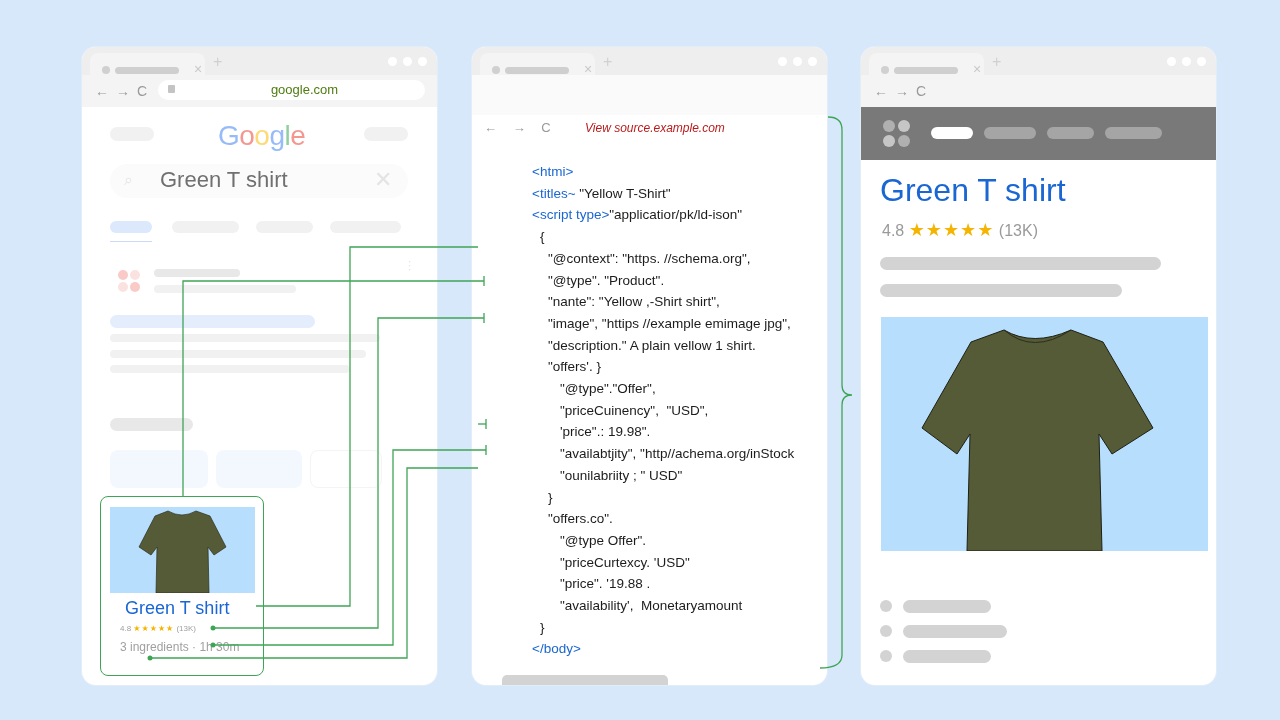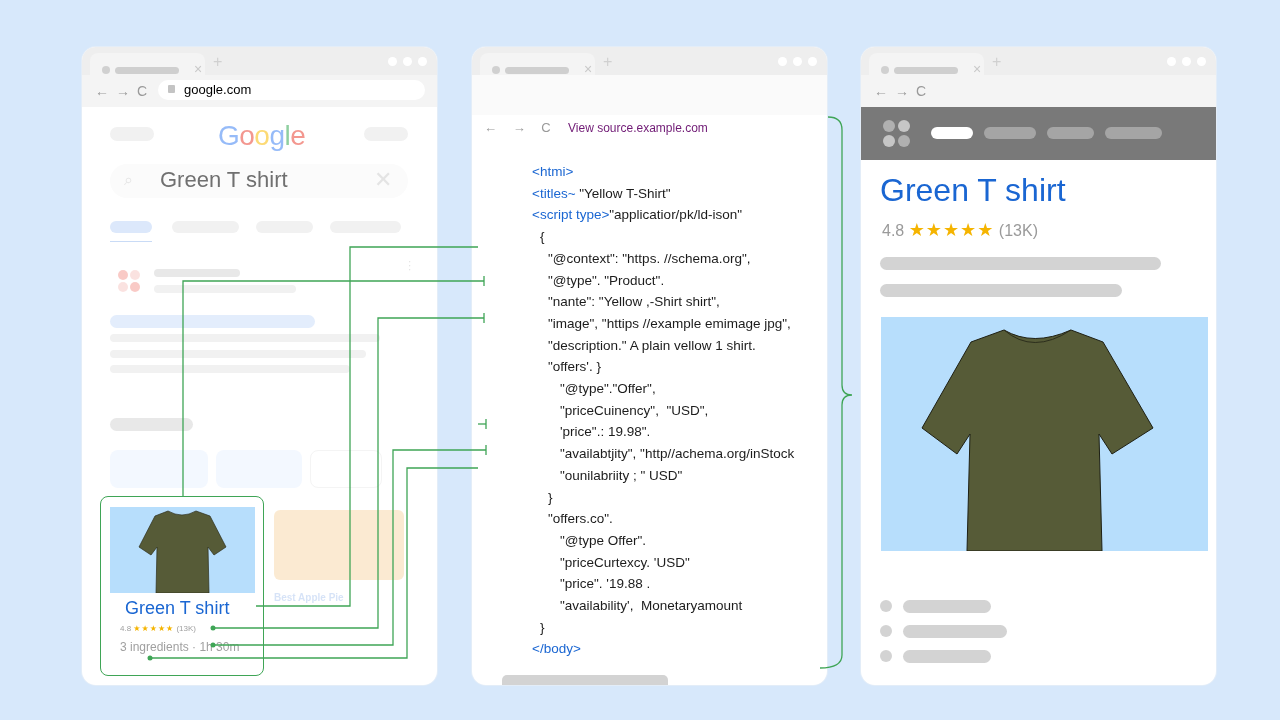--- a/index.html
+++ b/index.html
@@ -13,21 +13,21 @@
   .tab { position: absolute; left: 8px; top: 6px; width: 115px; height: 22px; background: #f4f4f4; border-radius: 8px 8px 0 0; }
   .tab-dot { position: absolute; left: 12px; top: 13px; width: 8px; height: 8px; border-radius: 50%; background: #d0d0d0; }
   .tab-pill { position: absolute; left: 25px; top: 14px; width: 64px; height: 7px; border-radius: 4px; background: #cfcfcf; }
   .tab-x { position: absolute; left: 104px; top: 8px; font-size: 14px; color: #c8c8c8; }
   .tab-plus { position: absolute; left: 131px; top: 6px; font-size: 16px; color: #d0d0d0; }
   .win-dots { position: absolute; right: 10px; top: 10px; display: flex; gap: 6px; }
   .win-dots span { width: 9px; height: 9px; border-radius: 50%; background: #ffffff; display: block; }
 
   .addrbar { height: 32px; background: #f4f4f4; position: relative; display: flex; align-items: center; padding-left: 13px; }
   .nav-ic { font-size: 14px; color: #9a9a9a; margin-right: 7px; }
-  .url { position: absolute; left: 76px; right: 12px; top: 5px; height: 20px; border-radius: 10px; background: #ffffff; font-size: 13px; color: #000000; line-height: 20px; padding-left: 26px; }
+  .url { position: absolute; left: 76px; right: 12px; top: 5px; height: 20px; border-radius: 10px; background: #ffffff; font-size: 13px; color: #4d7c0f; line-height: 20px; padding-left: 26px; text-align: center; }
   .lock { position: absolute; left: 10px; top: 5px; width: 7px; height: 8px; background: #c4c4c4; border-radius: 1px; }
 
   
   .g-logo { position: absolute; left: 136px; top: 73px; font-size: 28px; opacity: .55; letter-spacing: -0.5px; }
   .pill { position: absolute; border-radius: 8px; background: #f1f1f1; }
   .search-box { position: absolute; left: 28px; top: 117px; width: 298px; height: 34px; border-radius: 17px; background: #fbfbfb; }
   .search-text { position: absolute; left: 78px; top: 120px; font-size: 22px; color: #707070; }
   .search-ic { position: absolute; left: 42px; top: 124px; font-size: 16px; color: #e4e4e4; }
   .clear-ic { position: absolute; left: 292px; top: 120px; font-size: 22px; color: #e4e4e4; }
 
@@ -38,21 +38,21 @@
   .prod-rating .stars { color: #f5b400; letter-spacing: 1px; }
   .prod-meta { position: absolute; left: 38px; top: 593px; font-size: 12px; color: #a0a0a0; }
   .faded-card { position: absolute; left: 192px; top: 463px; width: 130px; height: 120px; opacity: .35; }
   .faded-img { width: 130px; height: 70px; background: #f6c67f; border-radius: 6px; }
   .faded-title { font-size: 10px; color: #8db0ea; margin-top: 12px; font-weight: bold; }
 
   
   .src-top { position: absolute; left: 0; top: 28px; width: 100%; height: 40px; background: #fafafa; }
   .src-nav { position: absolute; left: 12px; top: 73px; font-size: 13px; color: #999; }
   .src-nav span { margin-right: 12px; }
-  .src-url { position: absolute; left: 96px; top: 74px; font-size: 12px; color: #701a75; }
+  .src-url { position: absolute; left: 113px; top: 74px; font-size: 12px; color: #b91c1c; font-style: italic; }
   .code { position: absolute; left: 12px; top: 114px; font-family: "Liberation Sans", sans-serif; font-size: 13.5px; line-height: 21.7px; color: #1c1c1c; white-space: pre; margin-left: 48px; }
   .code .tag { color: #1a66d2; }
   .hscroll { position: absolute; left: 30px; bottom: 0; width: 166px; height: 10px; background: #d3d3d3; border-radius: 5px 5px 0 0; }
 
   
   .site-header { position: absolute; left: 0; top: 60px; width: 100%; height: 53px; background: #797979; }
   .logo4 { position: absolute; left: 22px; top: 13px; width: 28px; height: 28px; }
   .logo4 span { position: absolute; width: 12px; height: 12px; border-radius: 50%; background: #b0b0b0; }
   .nav-pill { position: absolute; top: 20px; height: 12px; border-radius: 6px; background: #a5a5a5; }
   .r-title { position: absolute; left: 19px; top: 125px; font-size: 32px; color: #1a66d2; }
@@ -134,24 +134,20 @@
     </svg>
   </div>
   <div class="prod-title">Green T shirt</div>
   <div class="prod-rating">
     <span>4.8</span>
     <span class="stars">★★★★★</span>
     <span>(13K)</span>
   </div>
   <div class="prod-meta">3 ingredients · 1h 30m</div>
 
-  <div class="faded-card">
-    <div class="faded-img"></div>
-    <div class="faded-title">Best Apple Pie</div>
-  </div>
 </div>
 
 <div class="browser b2">
   <div class="tabbar">
     <div class="tab">
       <div class="tab-dot"></div>
       <div class="tab-pill"></div>
       <div class="tab-x">×</div>
     </div>
     <div class="tab-plus">+</div>

